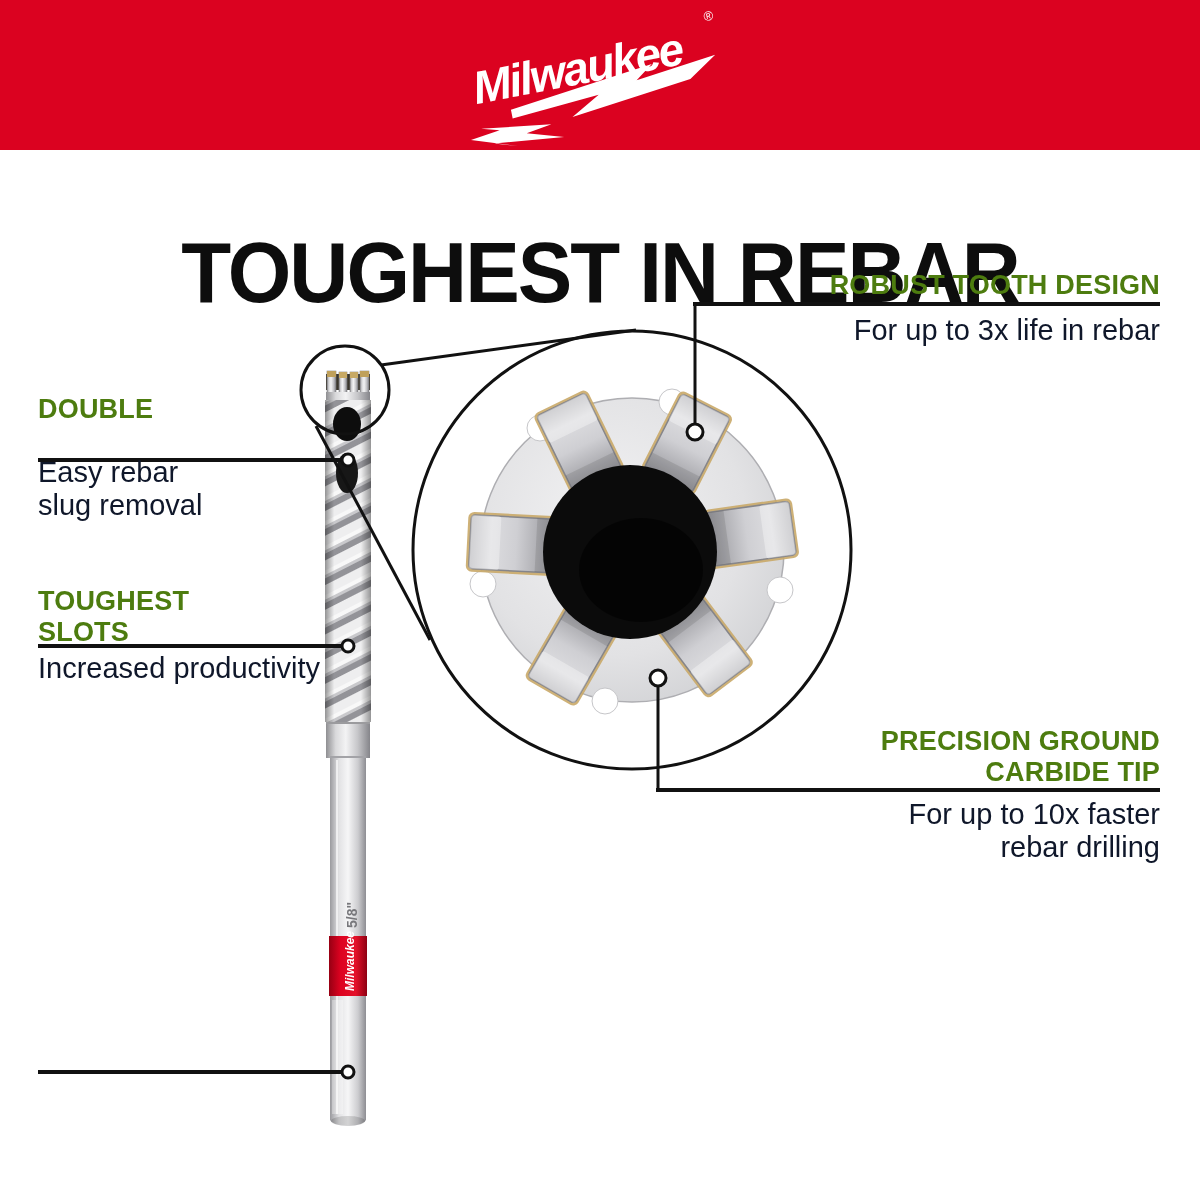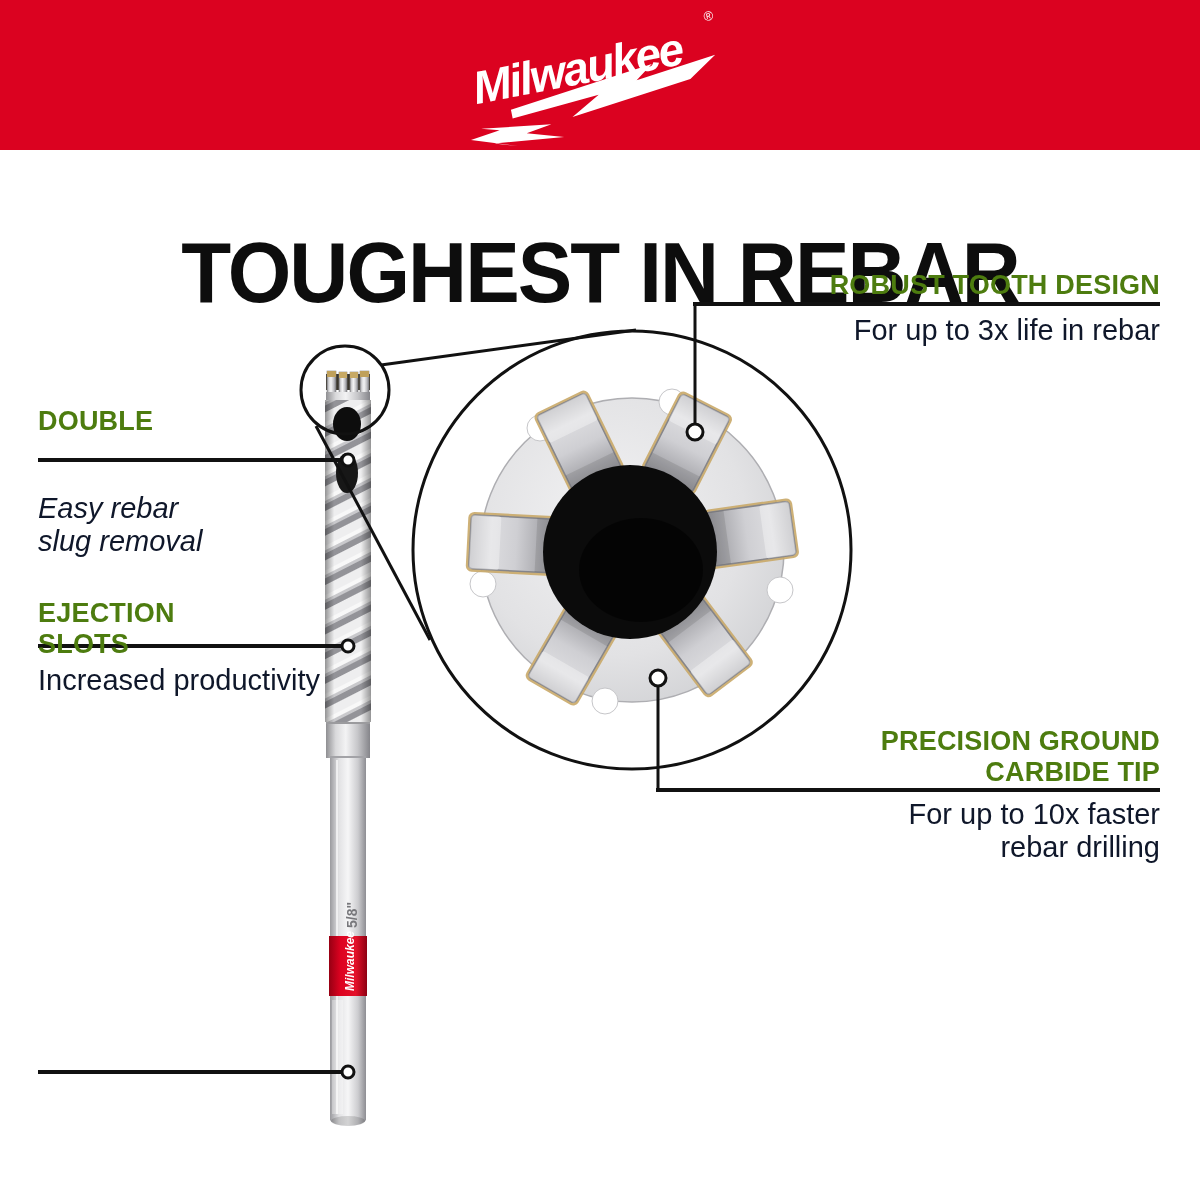--- a/index.html
+++ b/index.html
@@ -7,23 +7,23 @@
         font-family:"Liberation Sans", sans-serif;color:#111;}
   .banner{position:absolute;left:0;top:0;width:1200px;height:150px;background:#db0220;}
   .logo-svg{position:absolute;left:450px;top:8px;}
   .headline{position:absolute;left:0;top:170px;width:1200px;text-align:center;
             font-size:86px;font-weight:bold;letter-spacing:-2px;line-height:88px;
             transform:scaleX(.95);color:#0d0d0d;white-space:nowrap;}
   .diagram-svg{position:absolute;left:0;top:0;width:1200px;height:1200px;}
   .callout{position:absolute;}
   .callout .title{font-weight:bold;font-size:27px;line-height:31px;letter-spacing:.2px;color:#4d7c0f;}
   .callout .desc{font-size:29px;line-height:33px;color:#0f172a;}
-  .left{left:38px;text-align:left;margin-top:12px;}
+  .left{left:38px;text-align:left;}
   .right{right:40px;text-align:right;}
-  .t-de{top:394px;} .d-de{top:480px;font-style:italic;}
+  .t-de{top:394px;} .d-de{top:456px;}
   .t-of{top:586px;} .d-of{top:652px;text-align:center;}
   .t-fs{top:1036px;} .d-fs{top:1080px;}
   .t-rt{top:270px;} .d-rt{top:314px;}
   .t-pc{top:726px;line-height:29px;margin-left:44px;} .d-pc{top:798px;line-height:31px;}
 </style>
 </head>
 <body>
 
 <div class="page">
 
@@ -212,21 +212,21 @@
 
   <div class="callout left t-de">
     <div class="title">DOUBLE</div>
   </div>
   <div class="callout left d-de">
     <div class="desc">Easy rebar</div>
     <div class="desc">slug removal</div>
   </div>
 
   <div class="callout left t-of">
-    <div class="title">EJECTION</div>
+    <div class="title">TOUGHEST</div>
     <div class="title">SLOTS</div>
   </div>
   <div class="callout left d-of">
     <div class="desc">Increased productivity</div>
   </div>
 
 
   <div class="callout right t-rt">
     <div class="title">ROBUST TOOTH DESIGN</div>
   </div>

